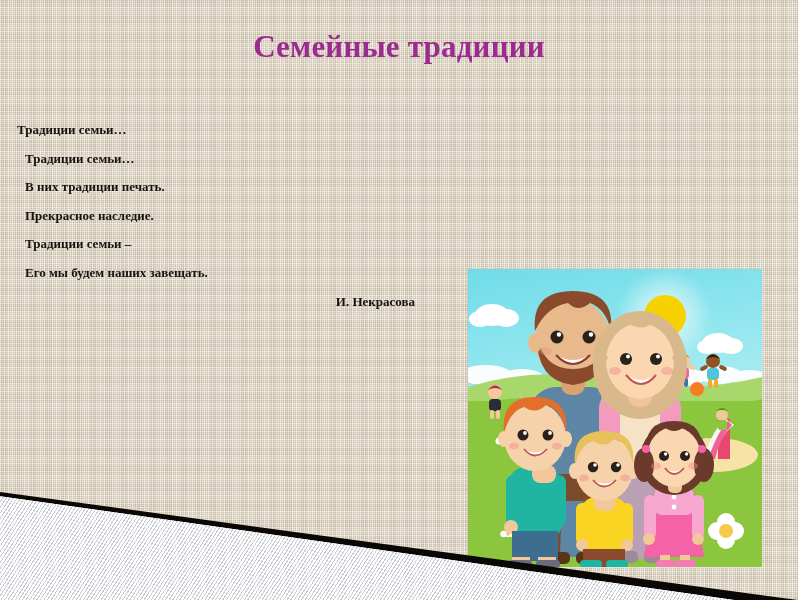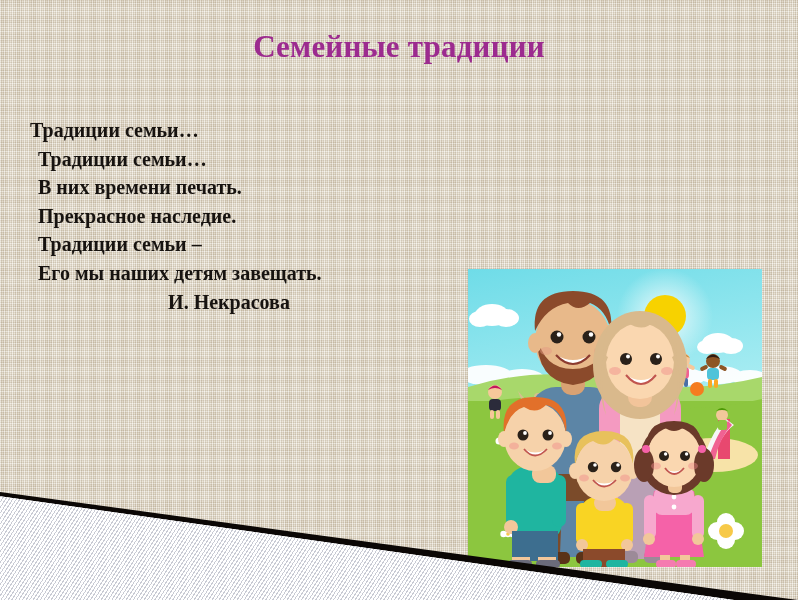--- a/index.html
+++ b/index.html
@@ -87,31 +87,31 @@
     font-size: 31px;
     font-weight: bold;
     color: #9c2b8f;
     letter-spacing: 0.2px;
     white-space: nowrap;
   }
 
   
   .poem {
     position: absolute;
-    left: 30px;
+    left: 17px;
     top: 116px;
     width: 420px;
     color: #171310;
-    font-size: 20px;
+    font-size: 13px;
     font-weight: bold;
     line-height: 28.6px;
   }
   .poem .line { white-space: nowrap; }
   .poem .line.indent { padding-left: 8px; }
-  .poem .line.author { text-align: center; padding-right: 22px; }
+  .poem .line.author { text-align: right; padding-right: 22px; }
 
   
   .illustration {
     position: absolute;
     left: 468px;
     top: 269px;
     width: 294px;
     height: 298px;
     overflow: hidden;
   }
@@ -122,24 +122,24 @@
 
 <div class="slide">
 
   <div class="bg-texture"></div>
 
   <div class="title">Семейные традиции</div>
 
   <div class="poem">
     <div class="line">Традиции семьи…</div>
     <div class="line indent">Традиции семьи…</div>
-    <div class="line indent">В них времени печать.</div>
+    <div class="line indent">В них традиции печать.</div>
     <div class="line indent">Прекрасное наследие.</div>
     <div class="line indent">Традиции семьи –</div>
-    <div class="line indent">Его мы наших детям завещать.</div>
+    <div class="line indent">Его мы будем наших завещать.</div>
     <div class="line author">И. Некрасова</div>
   </div>
 
   <div class="illustration">
     <svg width="294" height="298" viewBox="0 0 294 298" xmlns="http://www.w3.org/2000/svg">
       <defs>
         <radialGradient id="sunGlow" cx="50%" cy="50%" r="50%">
           <stop offset="0%" stop-color="#ffffff" stop-opacity="0.85"></stop>
           <stop offset="100%" stop-color="#ffffff" stop-opacity="0"></stop>
         </radialGradient>

